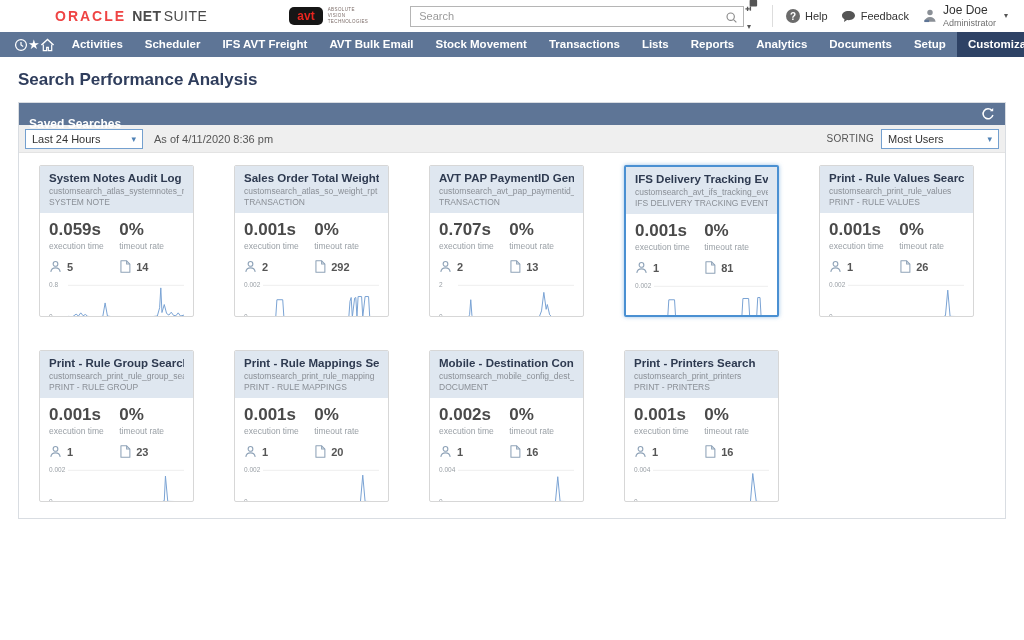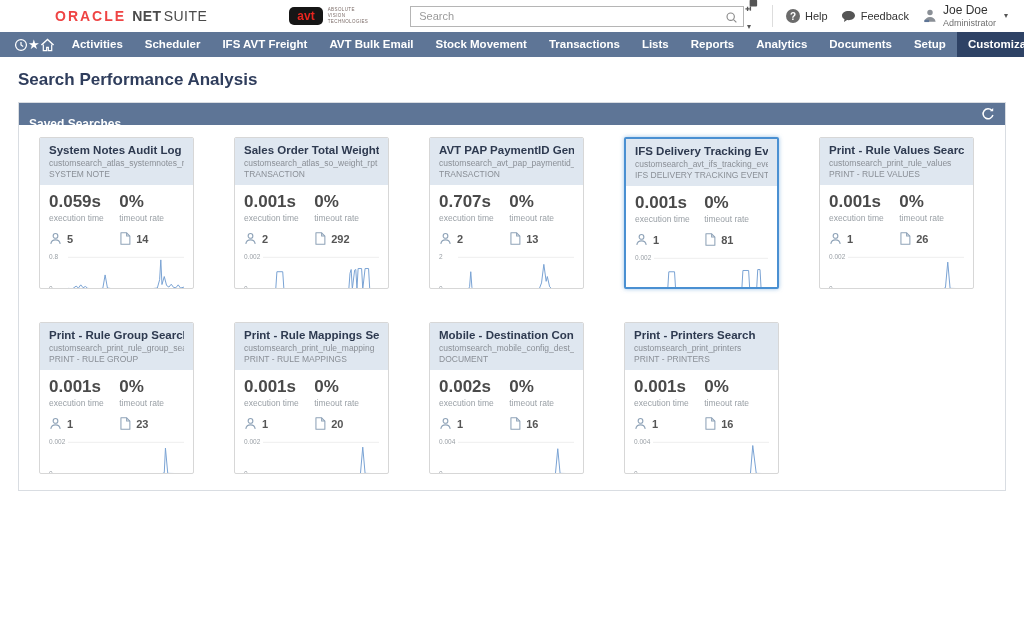--- a/index.html
+++ b/index.html
@@ -169,20 +169,32 @@
 <div class="panel">
   <div class="panel-header">
     <span class="panel-title">Saved Searches</span>
     <span class="refresh-btn">
       <svg width="14" height="14" viewBox="0 0 16 16">
           <path d="M13.6 9.2A5.7 5.7 0 1 1 12.4 4" fill="none" stroke="#fff" stroke-width="1.7"></path>
           <path d="M13.9 1.2v3.6h-3.6z" fill="#fff"></path>
         </svg>
     </span>
   </div>
+  <div class="filter-row">
+    <div class="select time-select">
+      <span>Last 24 Hours</span>
+    </div>
+    <span class="asof">As of 4/11/2020 8:36 pm</span>
+    <div class="sorting">
+      <span class="sorting-label">SORTING</span>
+      <div class="select sort-select">
+        <span>Most Users</span>
+      </div>
+    </div>
+  </div>
   <div class="cards">
       <div class="card">
         <div class="card-head">
           <div class="card-title">System Notes Audit Log</div>
           <div class="card-id">customsearch_atlas_systemnotes_rpt</div>
           <div class="card-type">SYSTEM NOTE</div>
         </div>
         <div class="card-body">
           <div class="metrics">
             <div class="metric">

